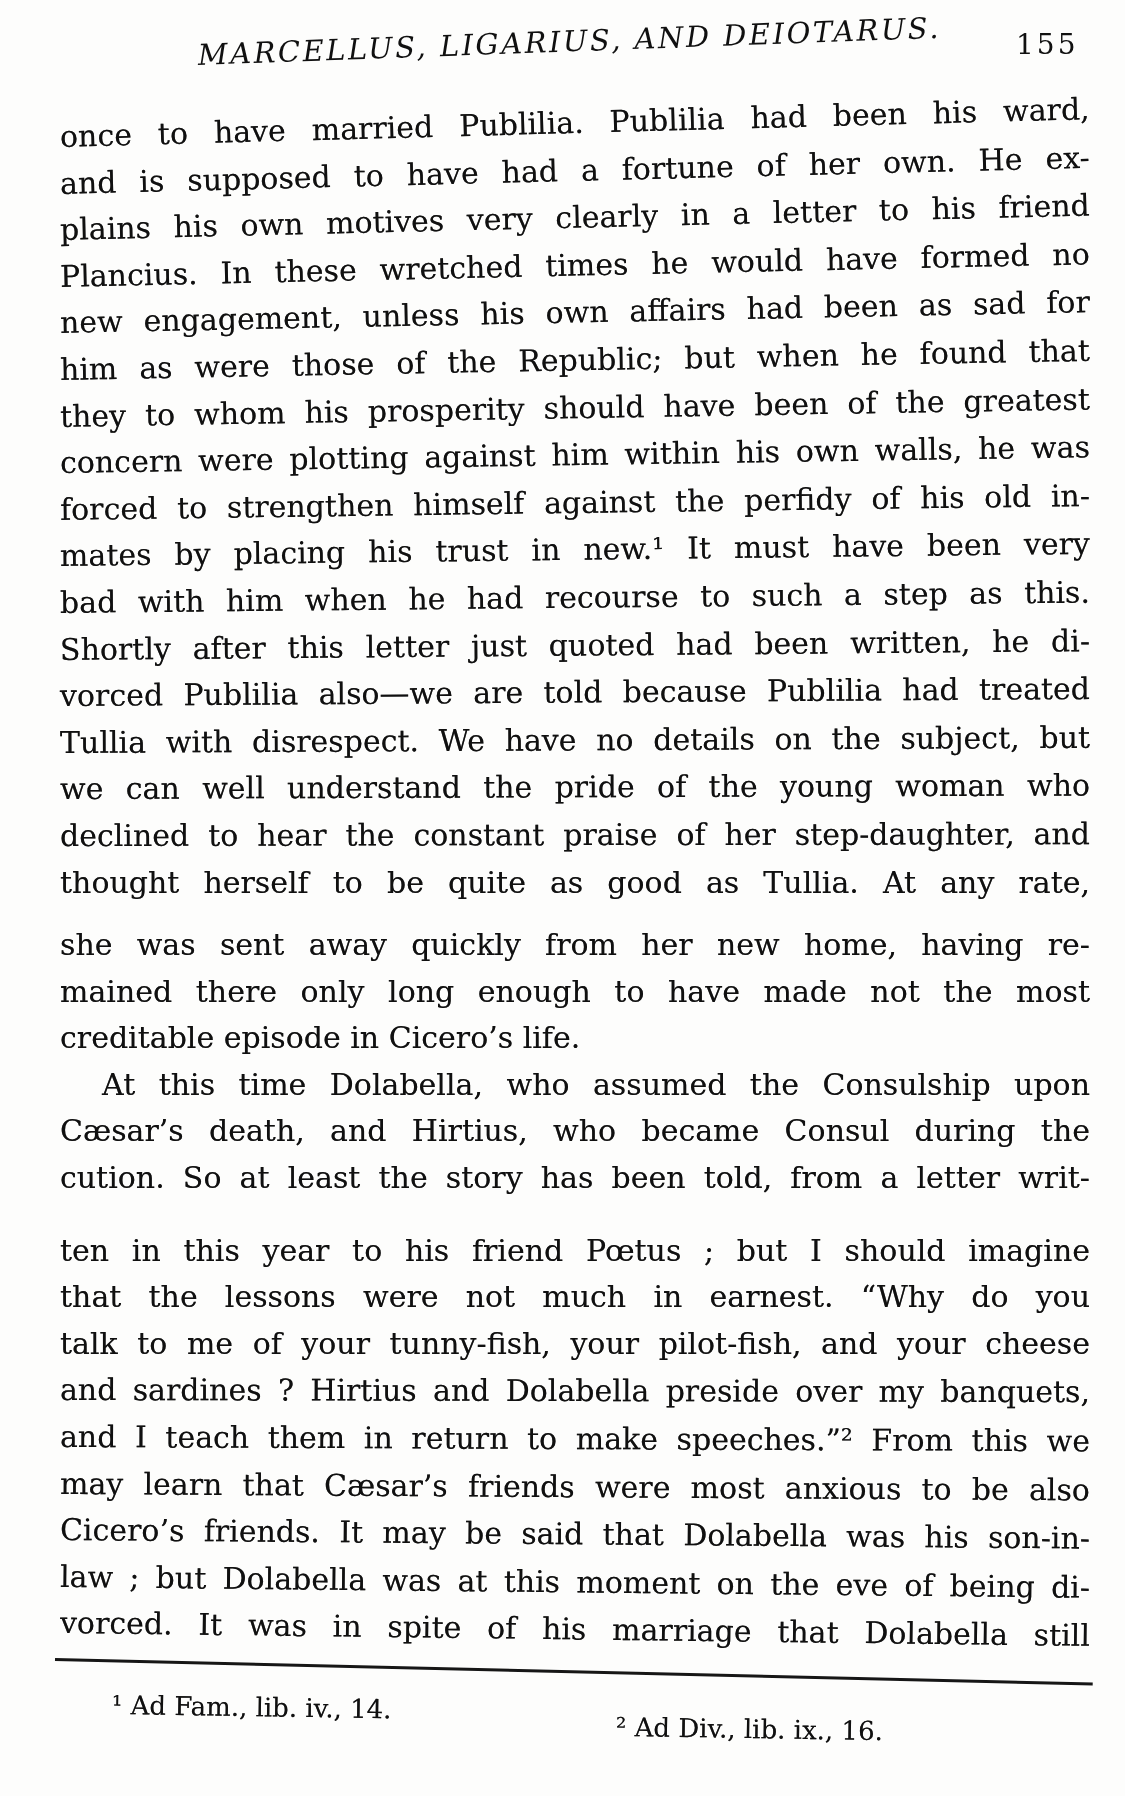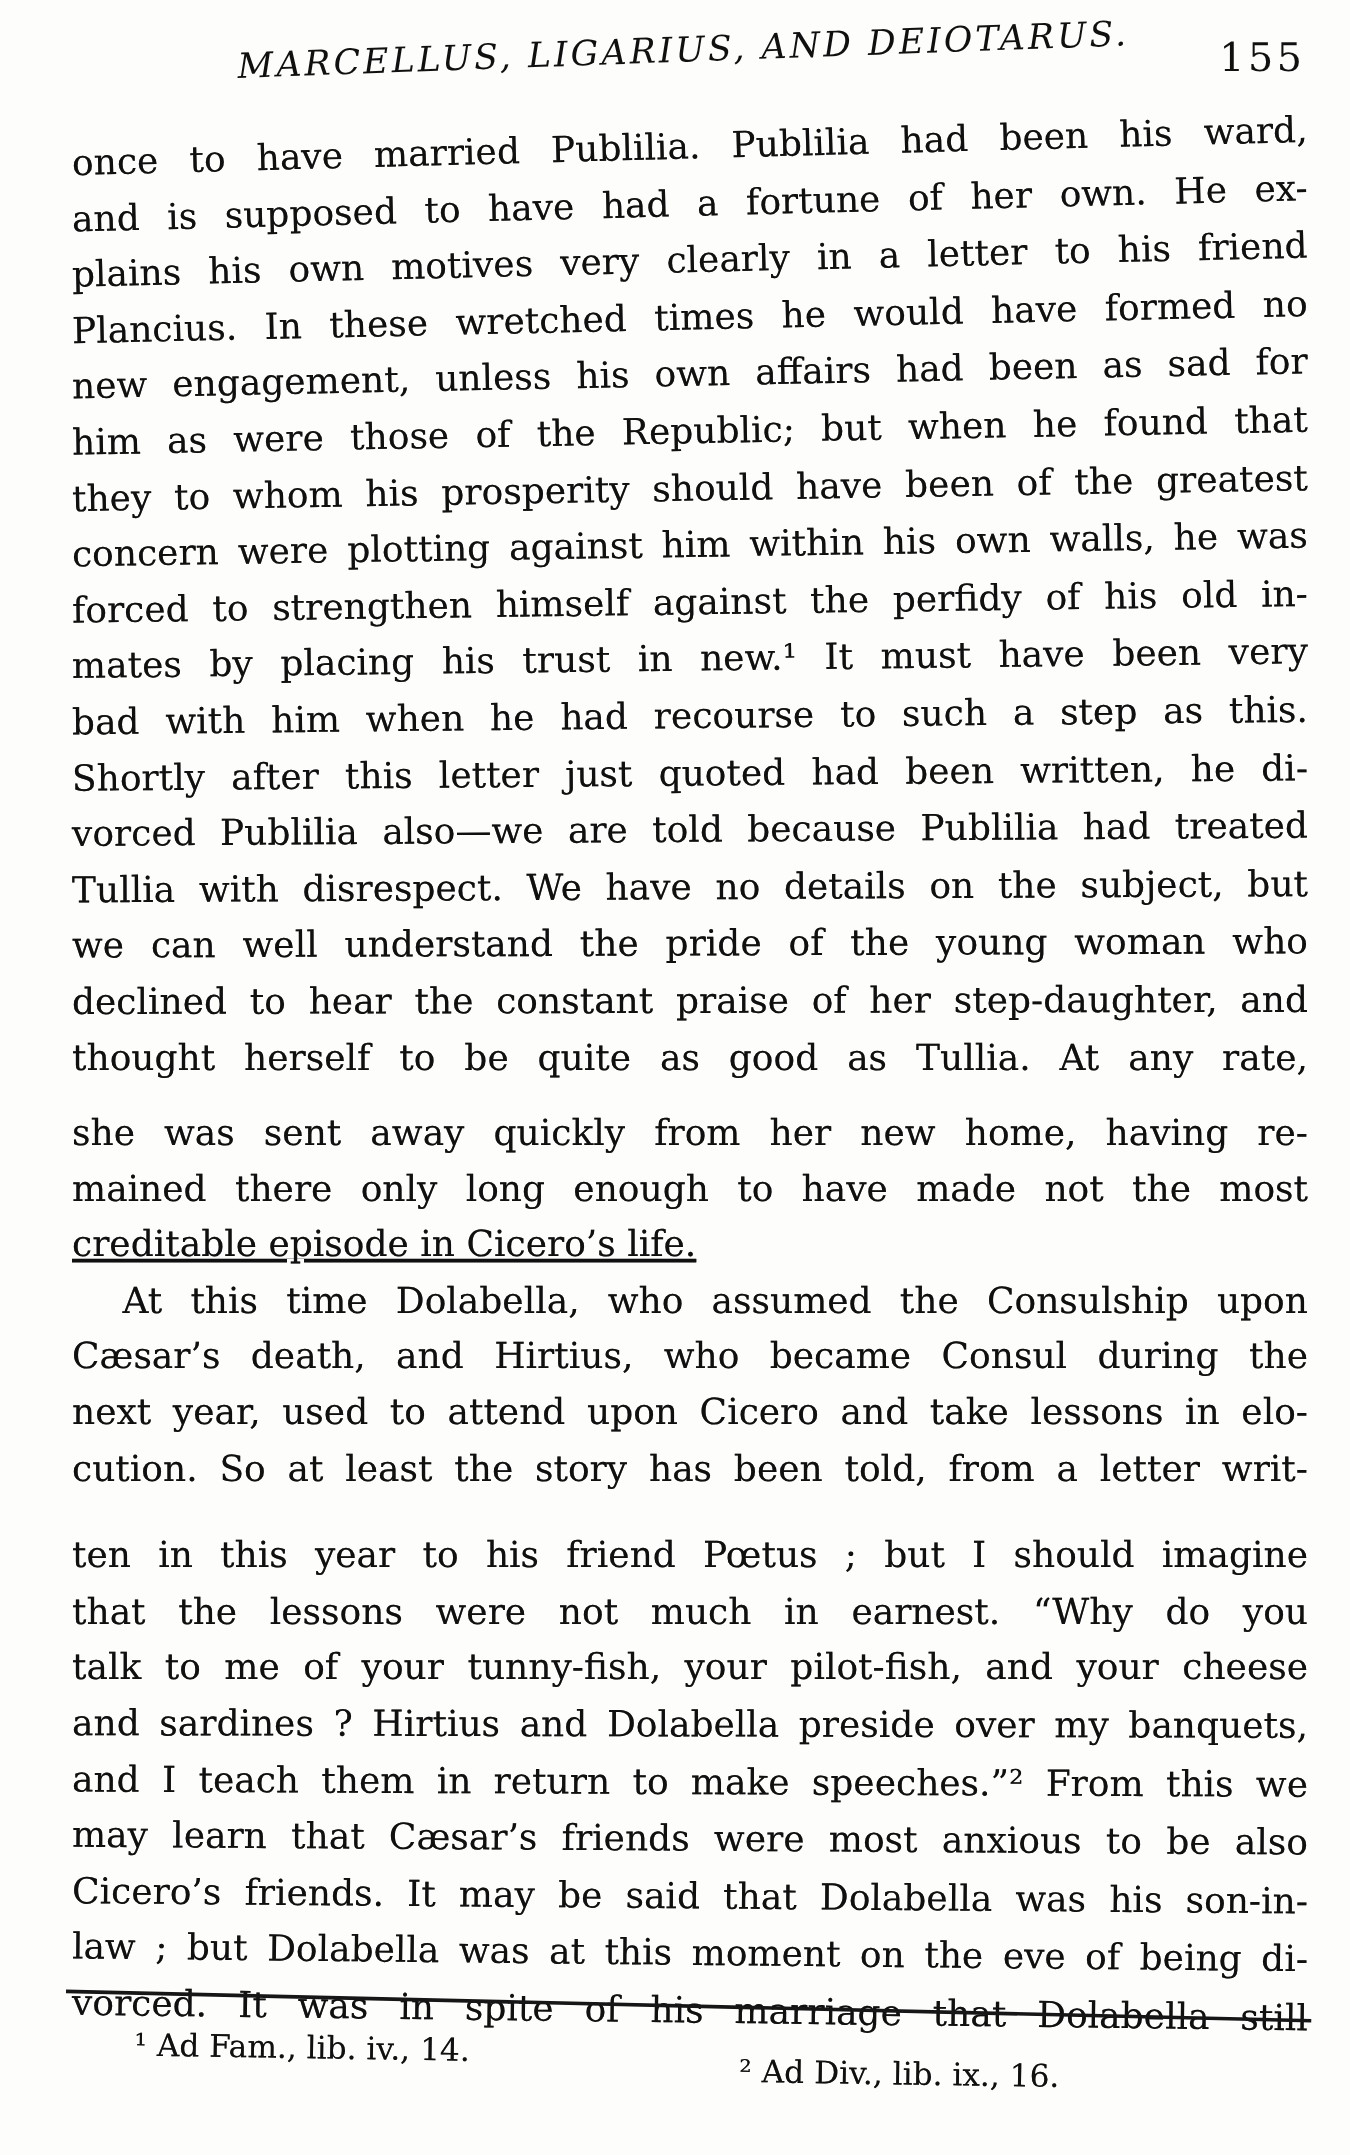--- a/index.html
+++ b/index.html
@@ -24,21 +24,21 @@
     font-size: 29px;
     letter-spacing: 2.5px;
     white-space: nowrap;
     transform: rotate(-2.1deg);
     transform-origin: 0 50%;
   }
   .page-number {
     position: absolute;
     left: 1016px;
     top: 28px;
-    font-size: 33px;
+    font-size: 28px;
     letter-spacing: 3px;
   }
   .bodytext {
     position: absolute;
     left: 60px;
     top: 114px;
     width: 1030px;
   }
   .line {
     font-size: 30px;
@@ -46,21 +46,20 @@
     height: 46.6px;
     text-align: justify;
     text-align-last: justify;
     text-justify: inter-word;
     transform-origin: 0 50%;
     text-shadow: 0 0 0.4px rgba(0,0,0,0.55);
     white-space: normal;
   }
   .line.para-last {
     text-align-last: left;
-    text-decoration: underline;
   }
   .line.indent {
     text-indent: 42px;
   }
   .rule {
     position: absolute;
     left: 55px;
     top: 1658px;
     width: 1038px;
     height: 3px;
@@ -103,21 +102,20 @@
       <div class="line" style="transform: rotate(-0.3875deg);">vorced Publilia also—we are told because Publilia had treated</div>
       <div class="line" style="transform: rotate(-0.290625deg);">Tullia with disrespect.  We have no details on the subject, but</div>
       <div class="line" style="transform: rotate(-0.19375deg);">we can well understand the pride of the young woman who</div>
       <div class="line" style="transform: rotate(-0.096875deg);">declined to hear the constant praise of her step-daughter, and</div>
       <div class="line" style="transform: rotate(0deg);">thought herself to be quite as good as Tullia.  At any rate,</div>
       <div class="line" style="transform: rotate(0deg); margin-top: 16px;">she was sent away quickly from her new home, having re-</div>
       <div class="line" style="transform: rotate(0deg);">mained there only long enough to have made not the most</div>
       <div class="line para-last" style="transform: rotate(0deg);">creditable episode in Cicero’s life.</div>
       <div class="line indent" style="transform: rotate(0deg);">At this time Dolabella, who assumed the Consulship upon</div>
       <div class="line" style="transform: rotate(0deg);">Cæsar’s death, and Hirtius, who became Consul during the</div>
-      <div class="line" style="transform: rotate(0deg);">next year, used to attend upon Cicero and take lessons in elo-</div>
       <div class="line" style="transform: rotate(0deg);">cution.  So at least the story has been told, from a letter writ-</div>
       <div class="line" style="transform: rotate(0deg); margin-top: 26px;">ten in this year to his friend Pœtus ; but I should imagine</div>
       <div class="line" style="transform: rotate(0deg);">that the lessons were not much in earnest.  “Why do you</div>
       <div class="line" style="transform: rotate(0deg);">talk to me of your tunny-fish, your pilot-fish, and your cheese</div>
       <div class="line" style="transform: rotate(0.12deg);">and sardines ?   Hirtius and Dolabella preside over my banquets,</div>
       <div class="line" style="transform: rotate(0.24deg);">and I teach them in return to make speeches.”²   From this we</div>
       <div class="line" style="transform: rotate(0.36deg);">may learn that Cæsar’s friends were most anxious to be also</div>
       <div class="line" style="transform: rotate(0.48deg);">Cicero’s friends.  It may be said that Dolabella was his son-in-</div>
       <div class="line" style="transform: rotate(0.6deg);">law ;  but Dolabella was at this moment on the eve of being di-</div>
       <div class="line" style="transform: rotate(0.72deg);">vorced.  It was in spite of his marriage that Dolabella still</div>

